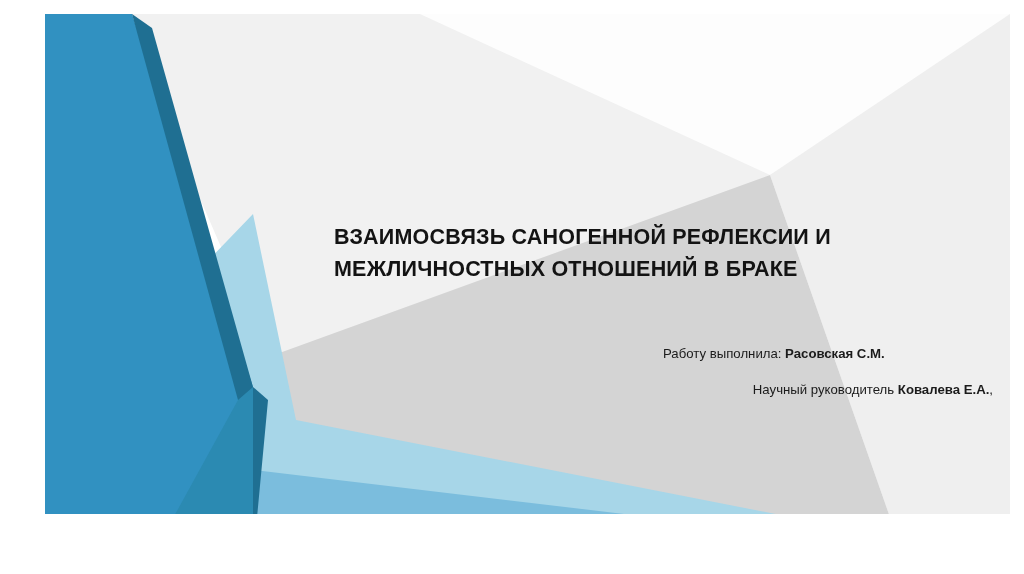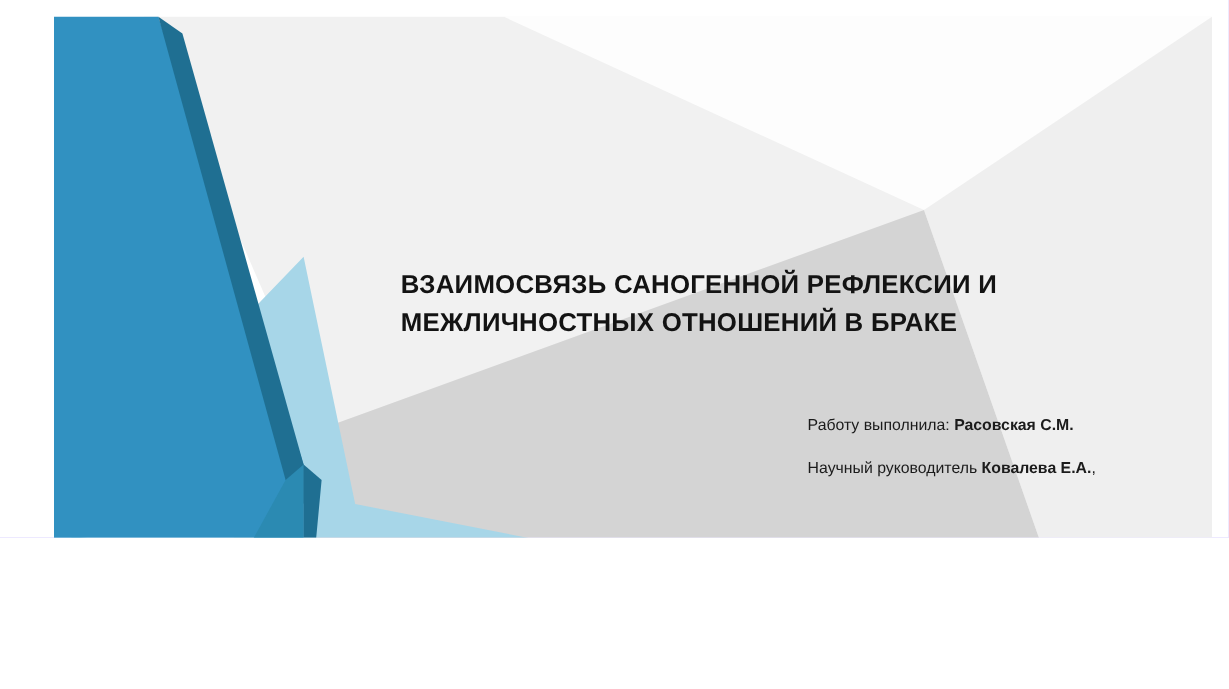--- a/index.html
+++ b/index.html
@@ -9,22 +9,22 @@
   }
   body {
     width: 1024px;
     height: 574px;
     overflow: hidden;
     font-family: "Liberation Sans", sans-serif;
   }
   #slide {
     position: relative;
     width: 1024px;
-    height: 448px;
-    background: #c4b5fd;
+    height: 514px;
+    background: #4d7c0f;
     overflow: hidden;
   }
   #bg-art {
     position: absolute;
     left: 0;
     top: 0;
     width: 1024px;
     height: 574px;
     display: block;
   }
@@ -51,29 +51,30 @@
     color: #131313;
     white-space: pre-line;
   }
   #credits-block {
     position: absolute;
     left: 663px;
     top: 345px;
     width: 330px;
   }
   .credit-line {
-    margin: 0 0 17px 10px;
+    margin: 0 0 17px 0;
     font-family: "Liberation Sans", sans-serif;
     font-size: 13.2px;
     line-height: 1.42;
     color: #1b1b1b;
     font-weight: 400;
   }
   .credit-line:last-child {
     margin-bottom: 0;
+    text-align: right;
   }
   .credit-line .strong {
     font-weight: 700;
   }
 </style>
 </head>
 <body>
 
 <div id="slide">
 

